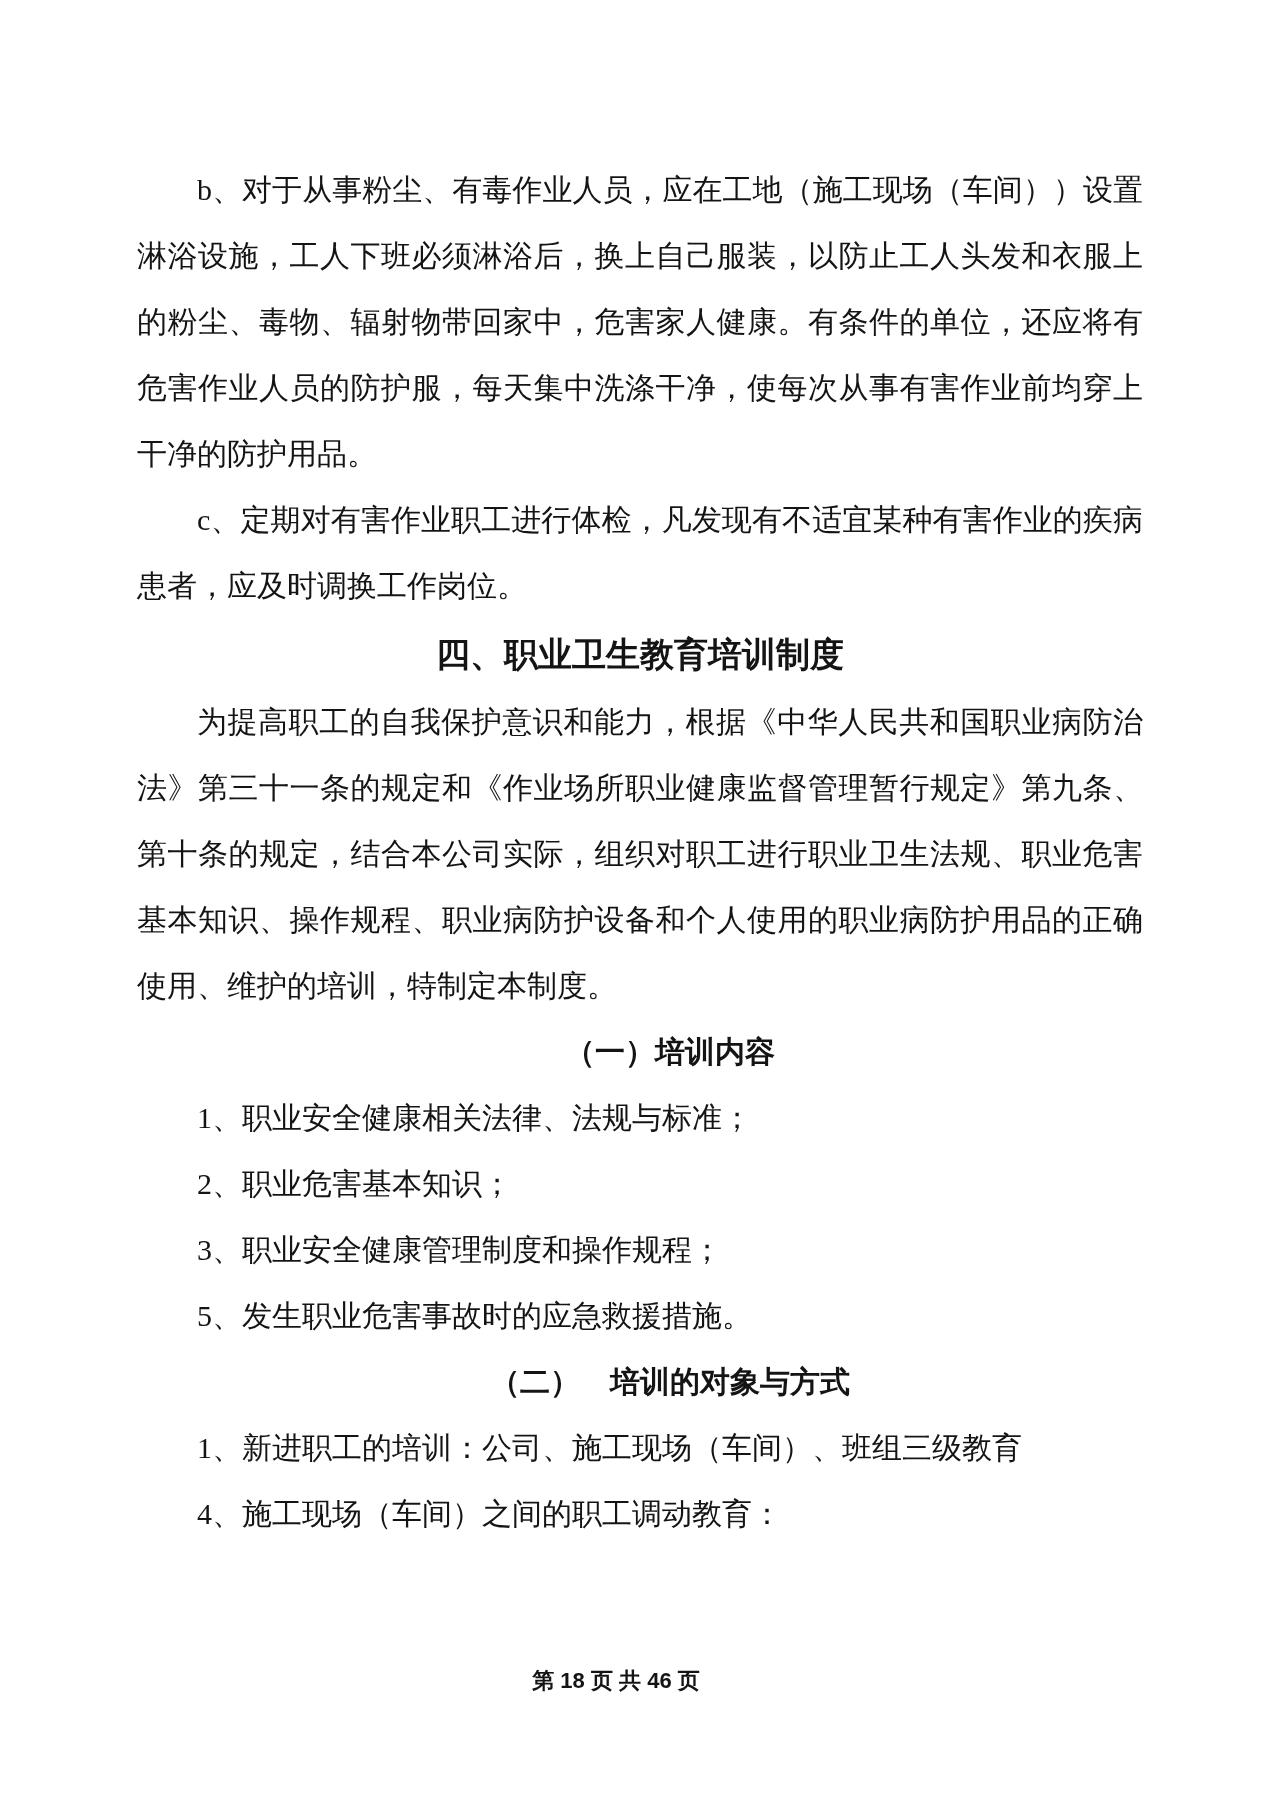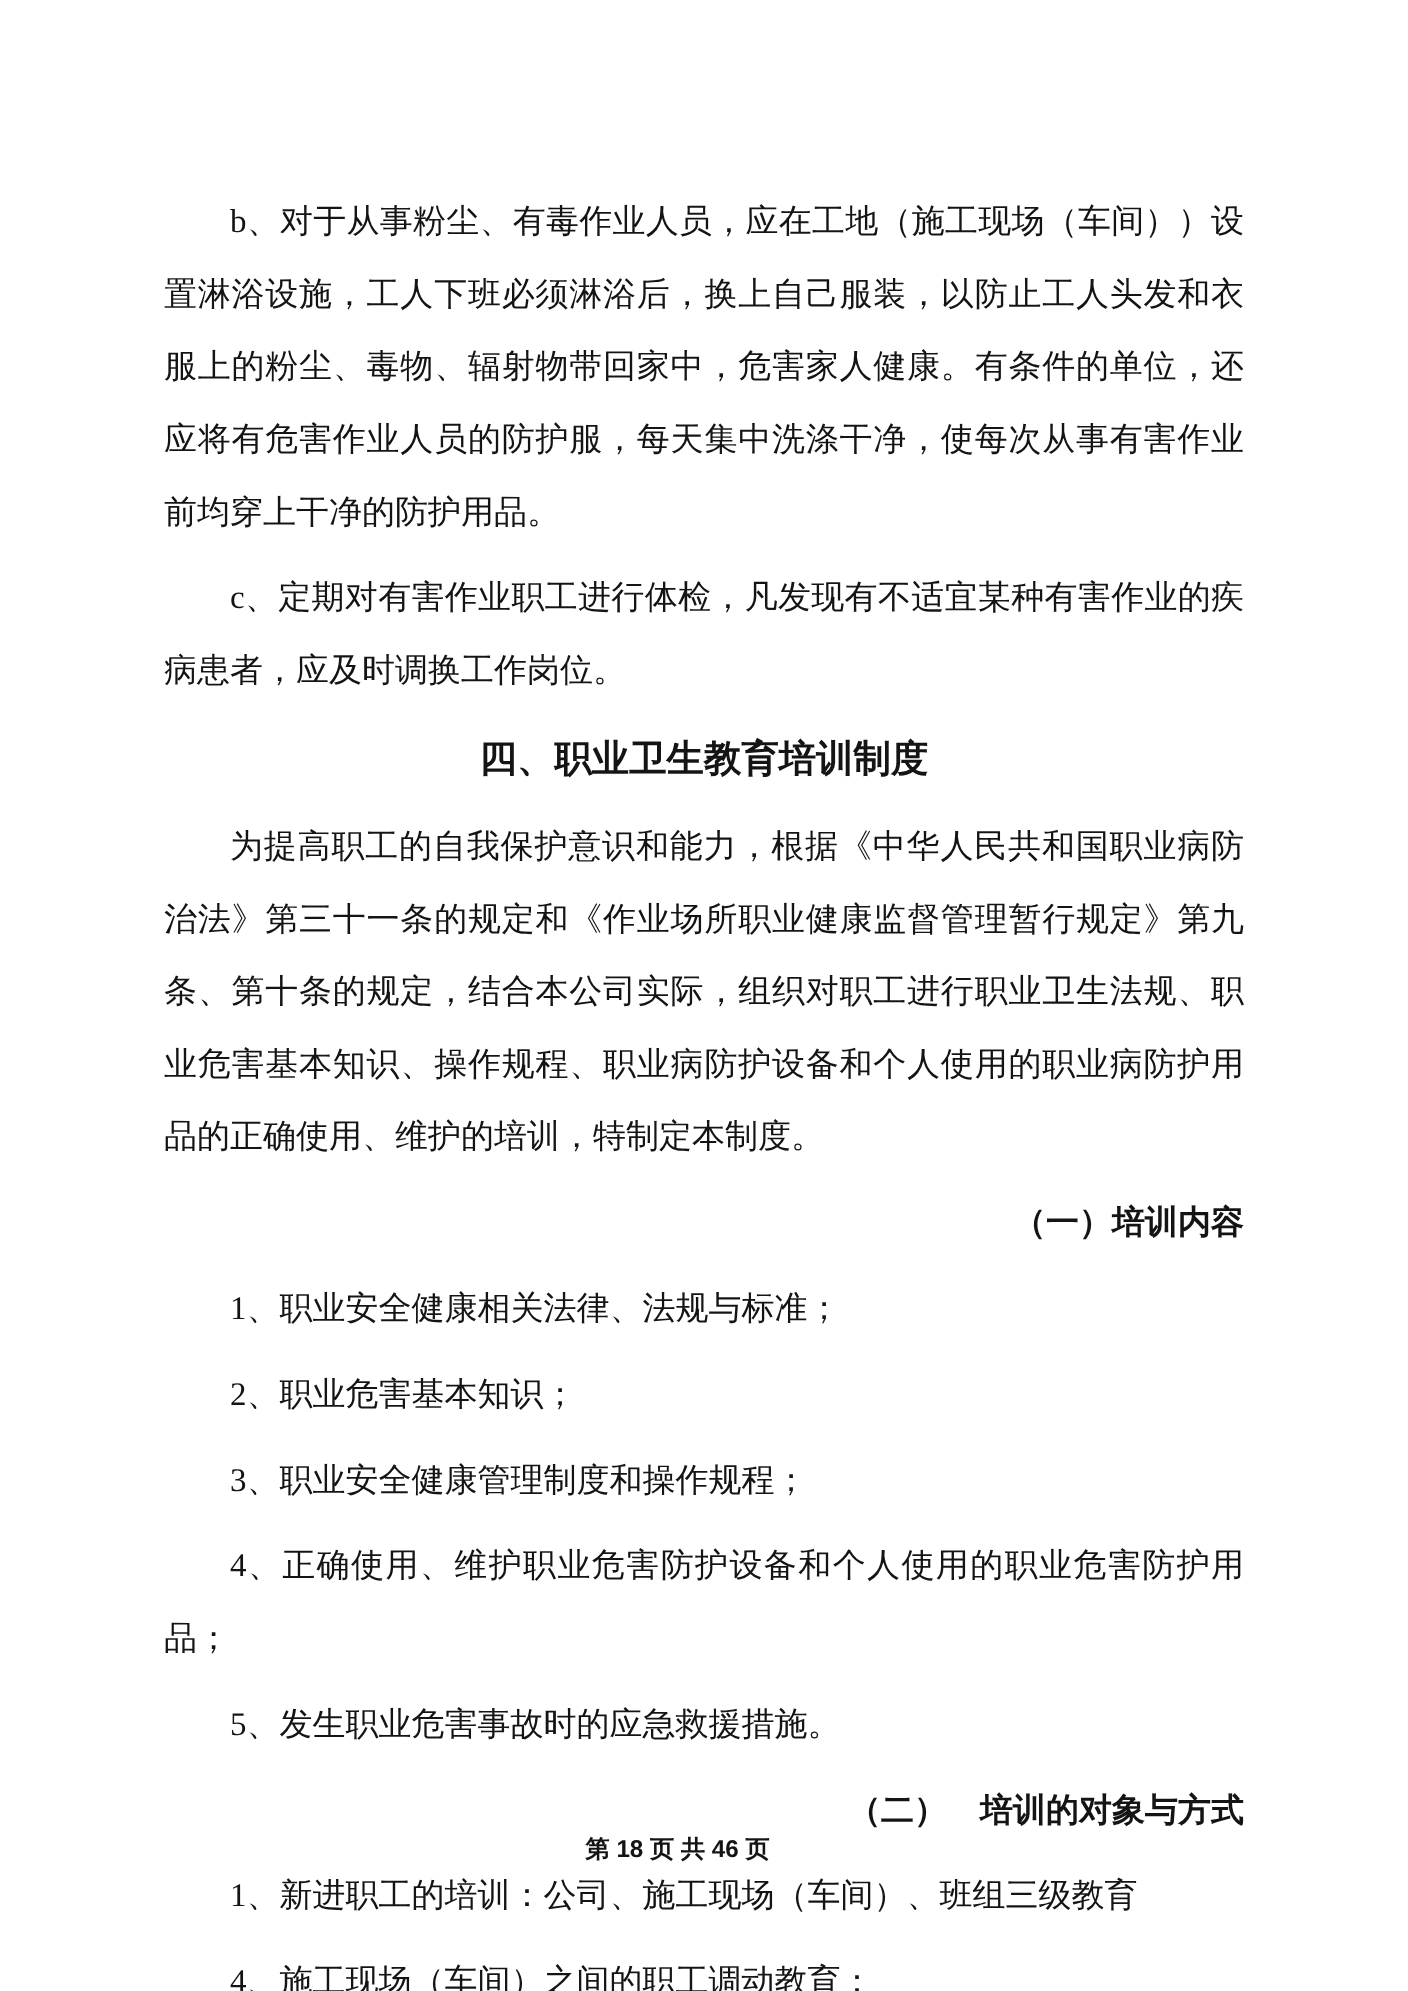--- a/index.html
+++ b/index.html
@@ -17,42 +17,42 @@
     overflow: hidden;
     font-family: "Liberation Serif", "DejaVu Serif", serif;
   }
   .content {
     position: absolute;
     left: 137px;
     top: 157px;
     width: 1006px;
   }
   .blk {
-    margin: 12px;
+    margin: 0;
     font-size: 30px;
     line-height: 66px;
     text-align: justify;
     text-justify: inter-ideograph;
     text-indent: 2em;
     color: #141414;
     font-family: "Liberation Serif", "DejaVu Serif", serif;
     word-break: break-all;
   }
   .blk.heading1 {
     font-family: Liberation Sans, sans-serif;
     font-weight: bold;
     font-size: 34px;
     line-height: 70px;
     text-align: center;
     text-indent: 0;
   }
   .blk.heading2 {
     font-family: "Liberation Sans", "DejaVu Sans", sans-serif;
     font-weight: bold;
-    text-align: right;
+    text-align: center;
   }
   .footer {
     position: absolute;
     top: 1666px;
     left: 0;
     width: 1160px;
     text-align: center;
     font-family: "Liberation Sans", "DejaVu Sans", sans-serif;
     font-weight: bold;
     font-size: 22px;
@@ -67,21 +67,20 @@
 <div class="page">
   <div class="content">
       <p class="blk body">b、对于从事粉尘、有毒作业人员，应在工地（施工现场（车间））设置淋浴设施，工人下班必须淋浴后，换上自己服装，以防止工人头发和衣服上的粉尘、毒物、辐射物带回家中，危害家人健康。有条件的单位，还应将有危害作业人员的防护服，每天集中洗涤干净，使每次从事有害作业前均穿上干净的防护用品。</p>
       <p class="blk body">c、定期对有害作业职工进行体检，凡发现有不适宜某种有害作业的疾病患者，应及时调换工作岗位。</p>
       <p class="blk heading1">四、职业卫生教育培训制度</p>
       <p class="blk body">为提高职工的自我保护意识和能力，根据《中华人民共和国职业病防治法》第三十一条的规定和《作业场所职业健康监督管理暂行规定》第九条、第十条的规定，结合本公司实际，组织对职工进行职业卫生法规、职业危害基本知识、操作规程、职业病防护设备和个人使用的职业病防护用品的正确使用、维护的培训，特制定本制度。</p>
       <p class="blk heading2">（一）培训内容</p>
       <p class="blk list">1、职业安全健康相关法律、法规与标准；</p>
       <p class="blk list">2、职业危害基本知识；</p>
       <p class="blk list">3、职业安全健康管理制度和操作规程；</p>
-      <p class="blk list">4、正确使用、维护职业危害防护设备和个人使用的职业危害防护用品；</p>
       <p class="blk list">5、发生职业危害事故时的应急救援措施。</p>
       <p class="blk heading2">（二）　培训的对象与方式</p>
       <p class="blk list">1、新进职工的培训：公司、施工现场（车间）、班组三级教育</p>
       <p class="blk list">4、施工现场（车间）之间的职工调动教育：</p>
     </div>
   <div class="footer">
     <span>第 18 页 共 46 页</span>
   </div>
 </div>
 

